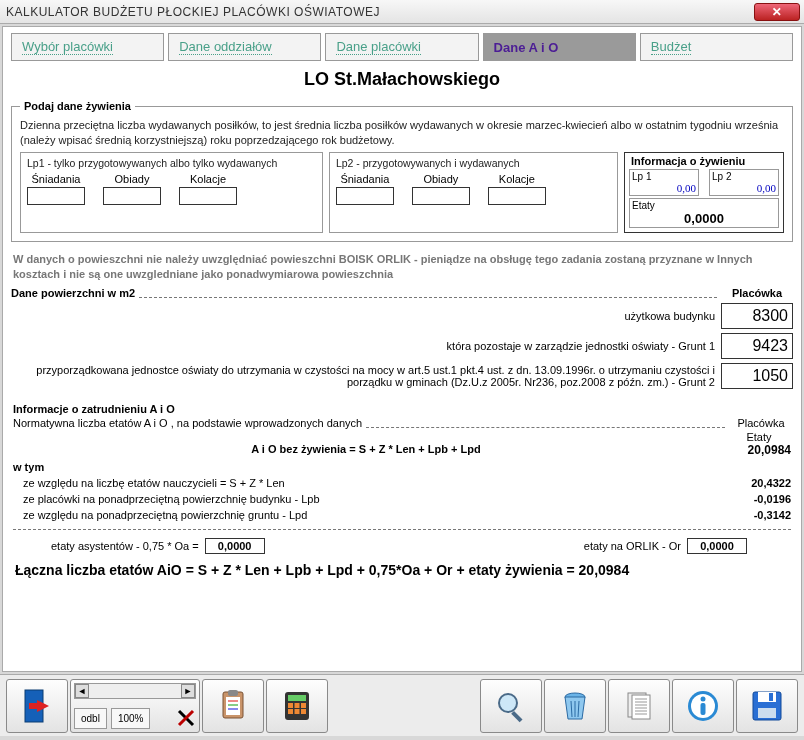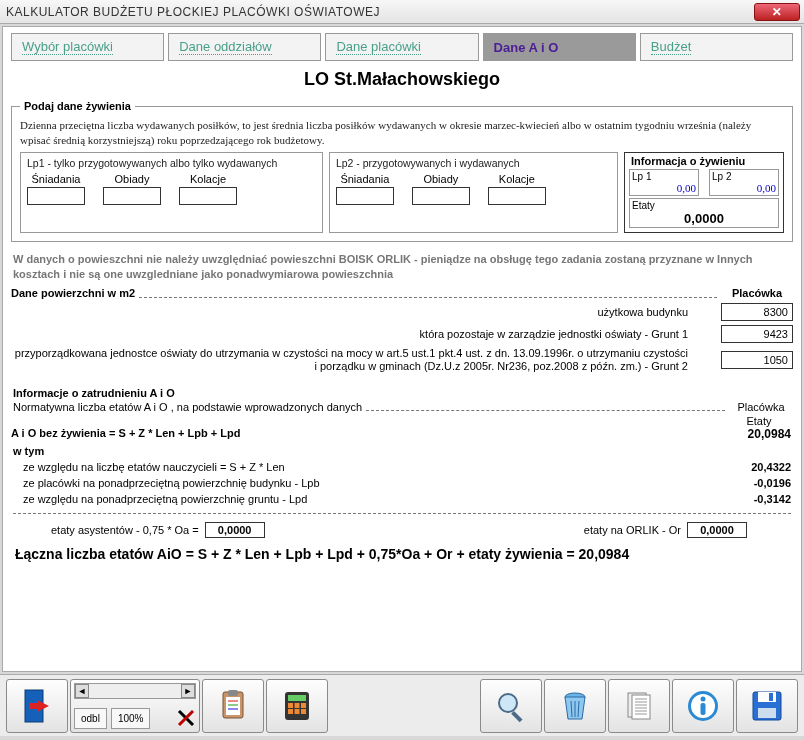--- a/index.html
+++ b/index.html
@@ -38,21 +38,21 @@
   }
   .tab.active { background:#9a9a9a; color:#eef; }
   .tab:not(.active) { color:#49a089; text-decoration:underline dotted transparent;}
   .tab span{ border-bottom:1px dotted #49a089;}
   .tab.active span{border-bottom:none;color:#4c1d95;font-weight:bold;}
   .main-title { text-align:center; font-weight:bold; font-size:18px; margin:6px 0 10px 0;}
   fieldset {
     border:1px solid #999; margin:0 0 6px 0; padding:4px 8px 8px 8px;
   }
   legend { font-weight:bold; padding:0 4px;}
-  .intro-text { font-size:11px; color:#222; line-height:1.35; margin:2px 0 4px 0;font-family:Liberation Serif, serif;}
+  .intro-text { font-size:11px; color:#222; line-height:1.35; margin:2px 0 4px 0;}
   .meal-row { display:flex; gap:6px; align-items:stretch;}
   .meal-group { border:1px solid #999; padding:4px 6px 6px 6px; }
   .meal-group .meal-title{ font-size:10.5px; color:#222; margin-bottom:4px;}
   .meal-cols { display:flex; gap:18px;}
   .meal-col { text-align:center;}
   .meal-col label{ display:block; font-size:11px; margin-bottom:2px;}
   .meal-col input{ width:58px; height:18px; border:1px solid #333; text-align:center; padding:0;}
   .info-box { border:1px solid #333; padding:2px 4px 4px 4px; min-width:160px;}
   .info-box-title{font-weight:bold; font-size:11px; margin:0 0 2px 2px;}
   .lp-row{display:flex;gap:10px;}
@@ -62,31 +62,31 @@
   .etaty-box{border:1px solid #999; margin-top:2px; padding:1px 2px 1px 2px;}
   .etaty-box .lbl{font-size:10px;}
   .etaty-box .val{text-align:center;font-weight:bold;font-size:13px;}
   .gray-note{color:#777;font-weight:bold;font-size:11px;margin:10px 2px 6px 2px;line-height:1.35;}
   .surf-head{display:flex;align-items:center;margin-bottom:0;}
   .surf-head .t1{font-weight:bold;white-space:nowrap;}
   .surf-head .dash{flex:1;border-bottom:1px dashed #777;margin:0 4px;height:9px;}
   .surf-head .t2{font-weight:bold;margin-right:0px;width:72px;text-align:center;}
   .surf-row{display:flex;align-items:center;margin:4px 0;}
   .surf-row .lbl{flex:1;text-align:right;padding-right:6px;line-height:1.15;}
-  .surf-row input{width:72px;height:18px;border:1px solid #333;text-align:right;padding:0 4px 0 0;font-family:inherit;font-size:11px;margin-left:27px;}
+  .surf-row input{width:72px;height:26px;border:1px solid #333;text-align:right;padding:0 4px 0 0;font-family:inherit;font-size:16px;}
   .employ-title{font-weight:bold;margin:14px 0 0 2px;}
   .employ-head{display:flex;align-items:center;margin:2px 0 2px 2px;}
   .employ-head .t1{white-space:nowrap;}
   .employ-head .dash{flex:1;border-bottom:1px dashed #777;margin:0 4px;height:9px;}
   .employ-head .t2{width:64px;text-align:center;}
   .emp-sub{width:64px;text-align:center;float:right;margin-right:2px;}
   .emp-rows{clear:both;}
   .emp-row{display:flex;margin:4px 0;}
   .emp-row .lbl{flex:1;padding-left:12px;}
-  .emp-row.bold .lbl{font-weight:bold;text-align:left;padding-right:8px;padding-left:0;}
+  .emp-row.bold .lbl{font-weight:bold;text-align:center;padding-right:8px;padding-left:0;}
   .emp-row .val{width:64px;text-align:right;font-weight:bold;padding-right:2px;}
   .emp-row.bold .val{font-size:12px;}
   .emp-hr{border:none;border-top:1px dashed #777;margin:8px 2px;}
   .assist-row{display:flex;align-items:center;gap:6px;margin:6px 0 6px 40px;}
   .box-val{border:1px solid #333;padding:1px 8px;font-weight:bold;min-width:60px;text-align:center;display:inline-block;}
   .total-line{font-weight:bold;font-size:14px;margin:8px 4px 2px 4px;}
   .toolbar{
     height:62px;background:#ececec;border-top:1px solid #aaa;
     display:flex;align-items:center;padding:4px 6px;gap:2px;
   }

